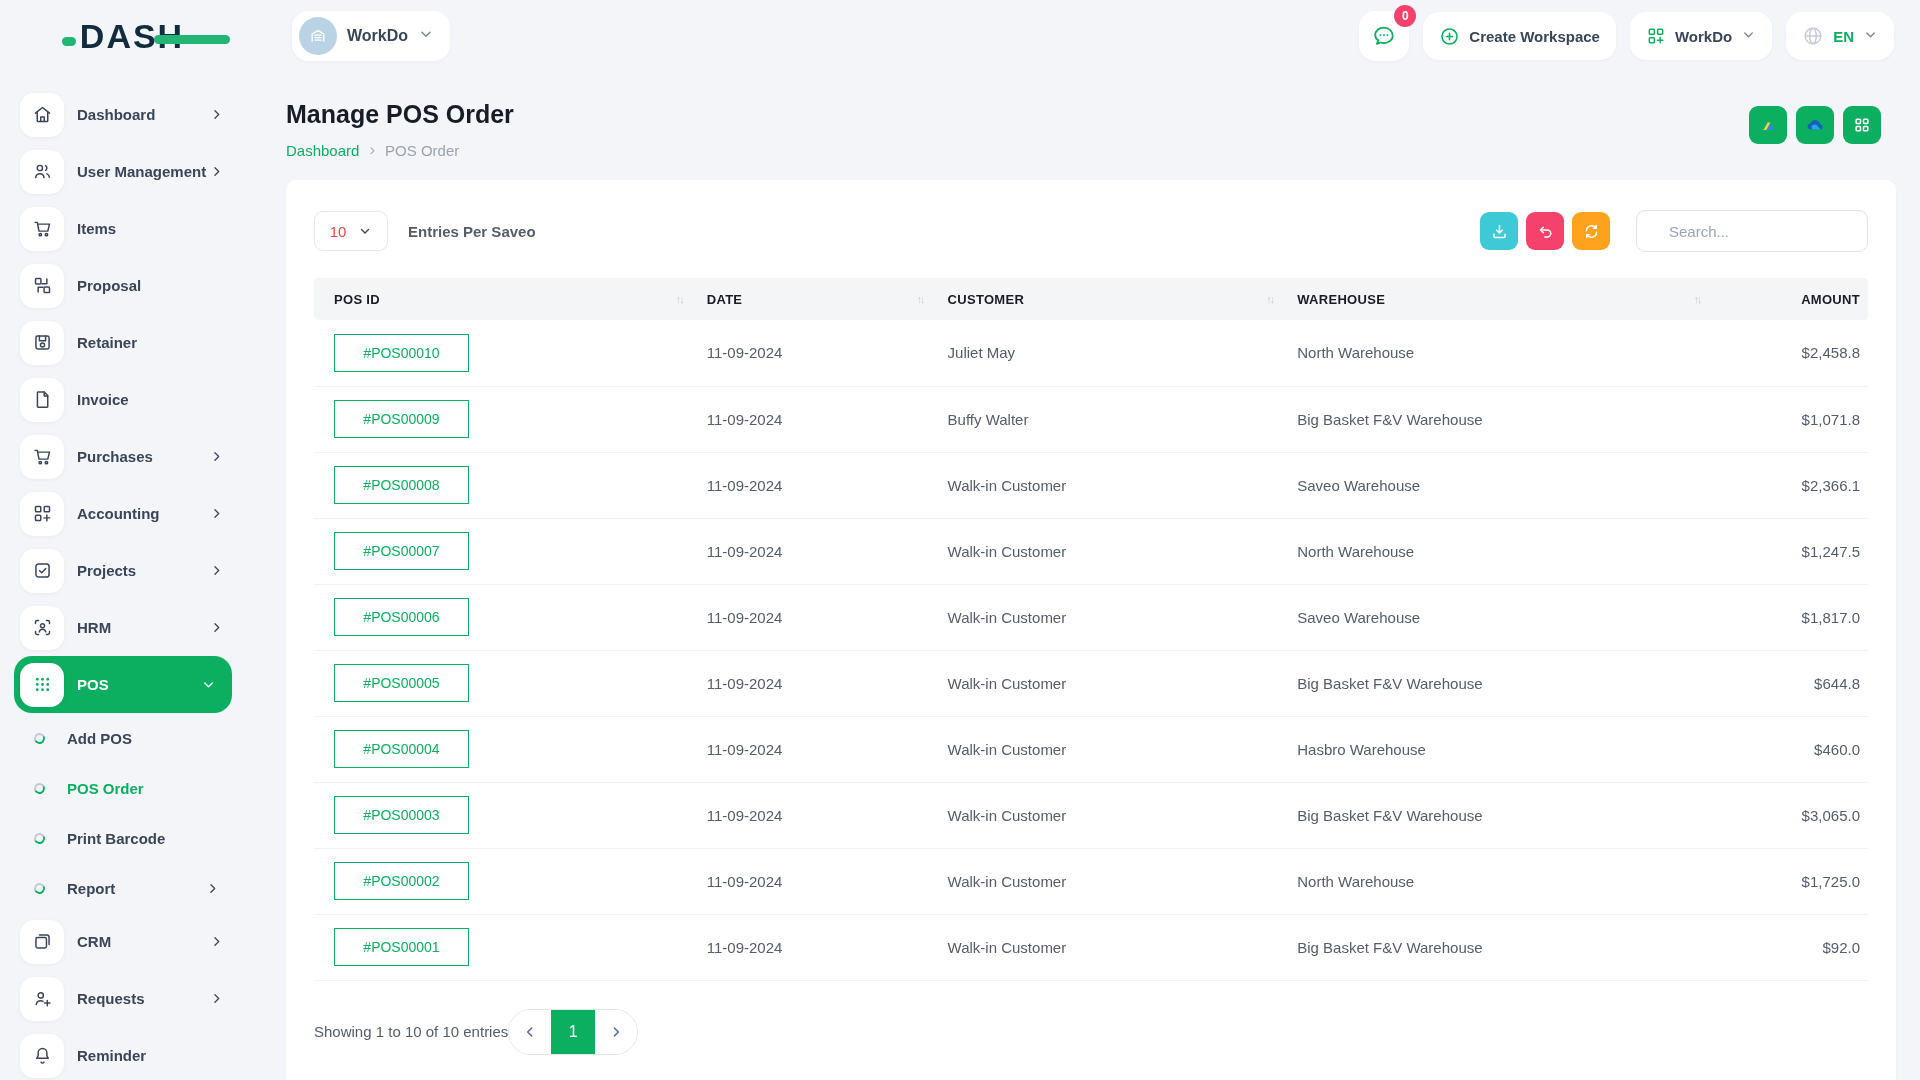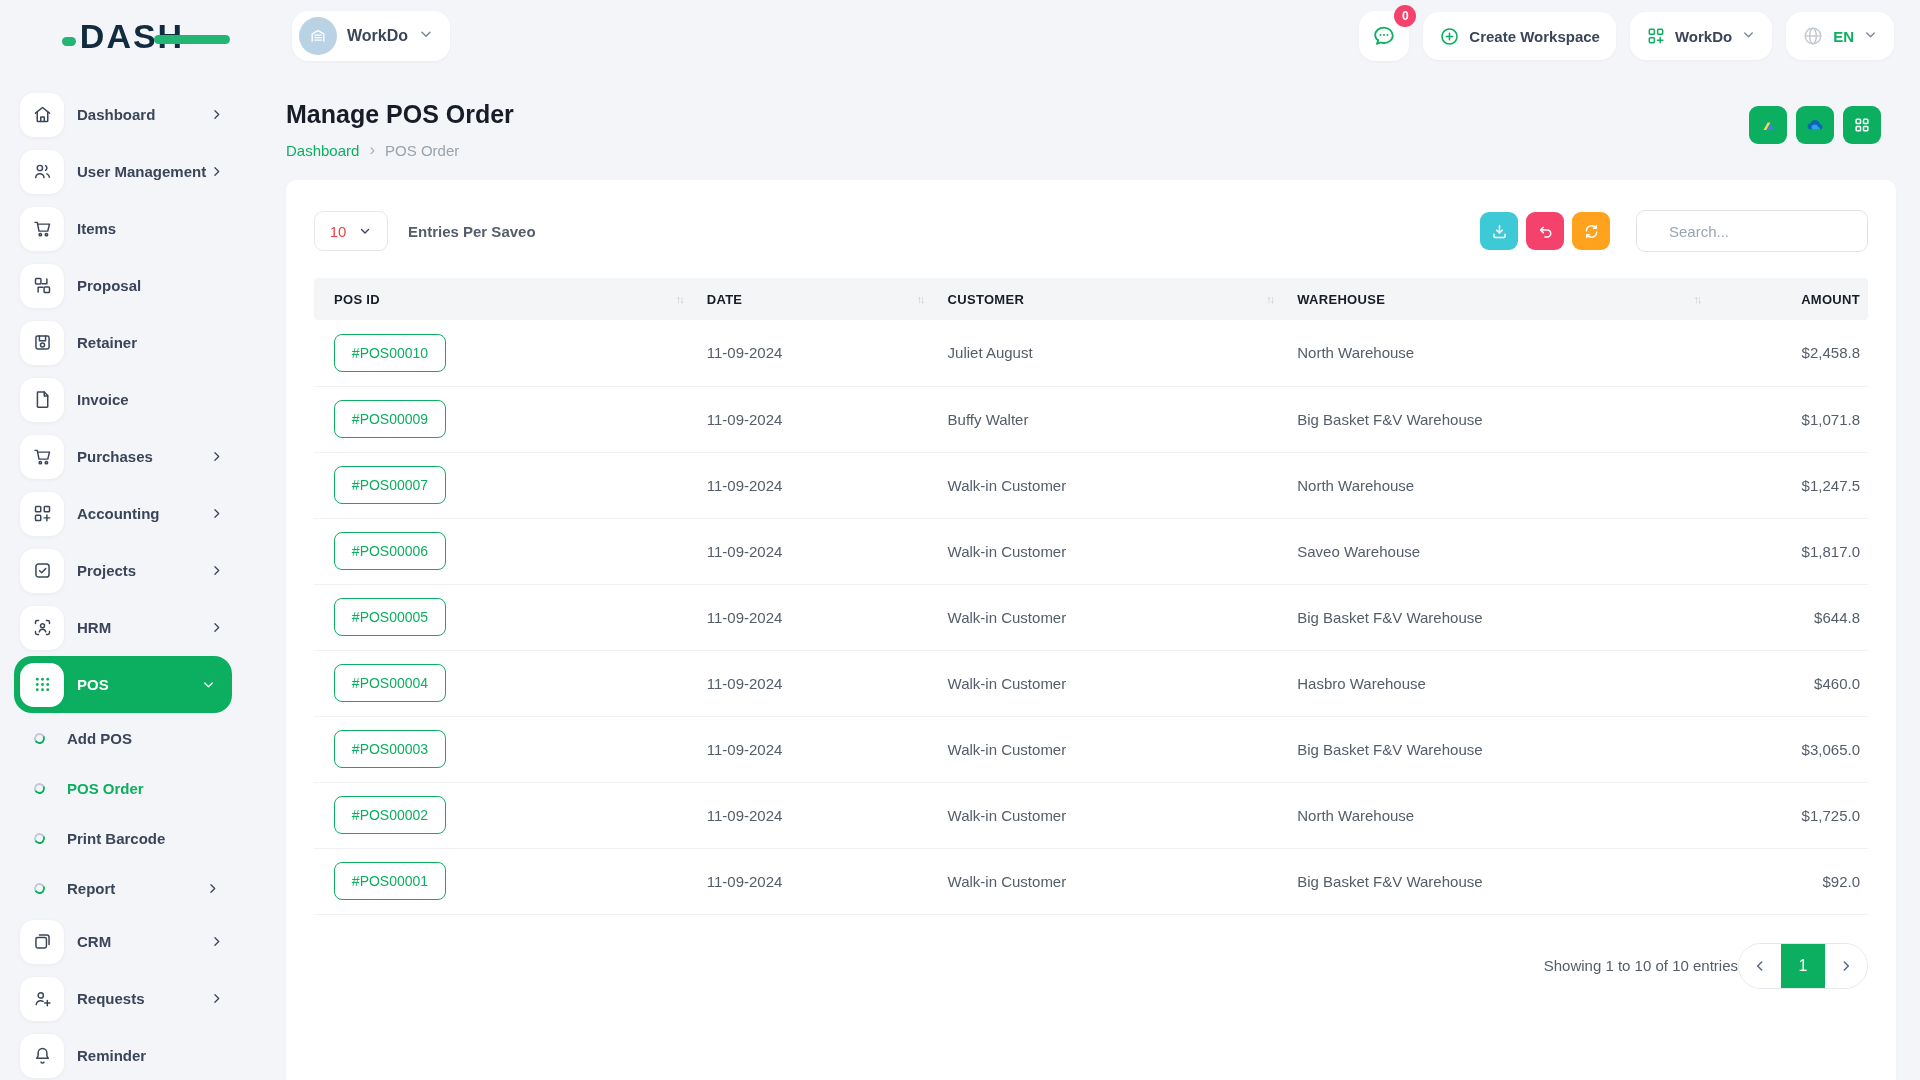--- a/index.html
+++ b/index.html
@@ -67,23 +67,23 @@
   table { width:100%; border-collapse:collapse; margin-top:26px; }
   thead th { background:#f4f5f7; height:42px; padding:0 12px; }
   thead th:first-child { padding-left:20px; border-radius:4px 0 0 4px; }
   thead th:last-child { padding-right:8px; border-radius:0 4px 4px 0; }
   .th-inner { display:flex; align-items:center; justify-content:space-between; font-size:13px; font-weight:700; color:#171c26; letter-spacing:.3px; }
   .th-inner.right { justify-content:flex-end; }
   .sort-glyph { font-size:11px; color:#c7ccd4; letter-spacing:-2px; }
   tbody td { height:66px; border-bottom:1px solid #f0f2f4; padding:0 12px; font-size:15px; color:#545d69; }
   tbody td:first-child { padding-left:20px; }
   td.amount { text-align:right; padding-right:8px; }
-  .pos-badge { display:inline-block; width:112px; text-align:center; padding:10px 0; border:1px solid #0caf60; color:#0caf60; border-radius:8px; font-size:14px; background:#fff; cursor:pointer; }
+  .pos-badge { display:inline-block; width:135px; text-align:center; padding:10px 0; border:1px solid #0caf60; color:#0caf60; border-radius:0; font-size:14px; background:#fff; cursor:pointer; }
   
-  .table-footer { display:flex; align-items:center; justify-content:flex-end; margin-top:28px; }
+  .table-footer { display:flex; align-items:center; justify-content:flex-start; margin-top:28px; }
   .showing-text { font-size:15px; color:#545d69; }
   .pagination { display:flex; align-items:stretch; border:1px solid #e4e7ec; border-radius:24px; overflow:hidden; background:#fff; height:46px; }
   .page-nav { width:42px; display:flex; align-items:center; justify-content:center; color:#5a6b8c; cursor:pointer; background:#fff; border:none; }
   .page-num { width:44px; display:flex; align-items:center; justify-content:center; background:#0caf60; color:#fff; font-size:16px; cursor:pointer; }
 </style>
 </head>
 <body>
 
 <header class="topbar">
   <div class="logo-area">
@@ -476,30 +476,37 @@
               <div class="th-inner right">
                 <span>AMOUNT</span>
               </div>
             </th>
           </tr>
       </thead>
       <tbody id="table-body">
           <tr>
             <td><a class="pos-badge">#POS00010</a></td>
             <td>11-09-2024</td>
-            <td>Juliet August</td>
+            <td>Juliet May</td>
             <td>North Warehouse</td>
             <td class="amount">$2,458.8</td>
           </tr>
           <tr>
             <td><a class="pos-badge">#POS00009</a></td>
             <td>11-09-2024</td>
             <td>Buffy Walter</td>
             <td>Big Basket F&amp;V Warehouse</td>
             <td class="amount">$1,071.8</td>
+          </tr>
+          <tr>
+            <td><a class="pos-badge">#POS00008</a></td>
+            <td>11-09-2024</td>
+            <td>Walk-in Customer</td>
+            <td>Saveo Warehouse</td>
+            <td class="amount">$2,366.1</td>
           </tr>
           <tr>
             <td><a class="pos-badge">#POS00007</a></td>
             <td>11-09-2024</td>
             <td>Walk-in Customer</td>
             <td>North Warehouse</td>
             <td class="amount">$1,247.5</td>
           </tr>
           <tr>
             <td><a class="pos-badge">#POS00006</a></td>

